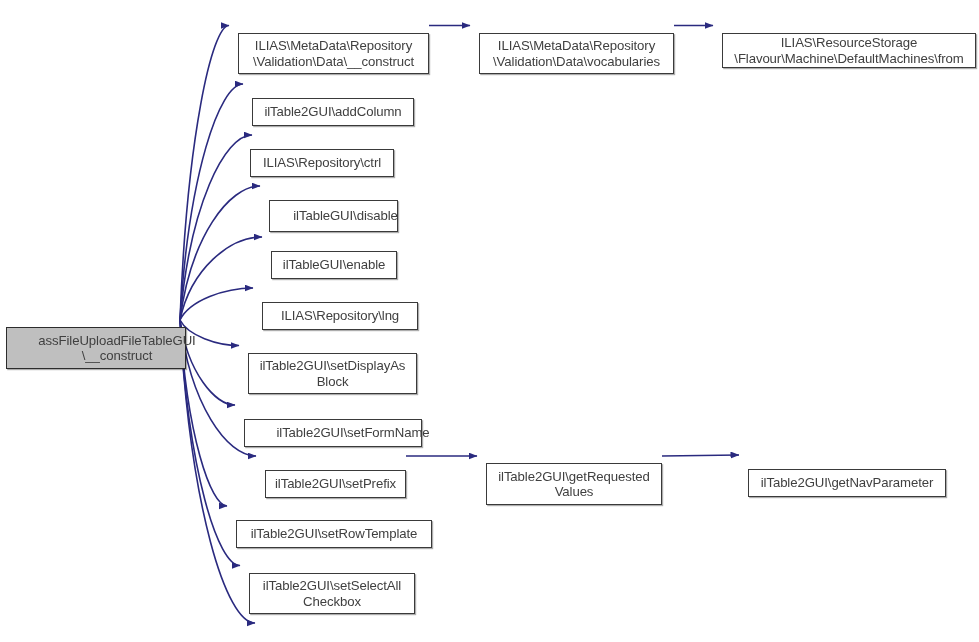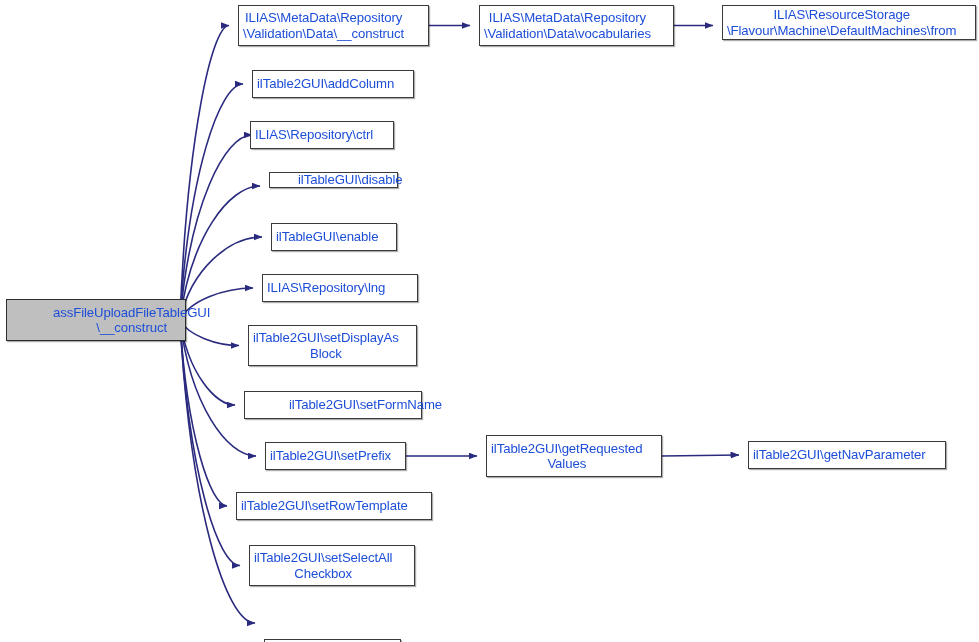--- a/index.html
+++ b/index.html
@@ -21,29 +21,31 @@
     top: 0;
     width: 979px;
     height: 642px;
     pointer-events: none;
   }
   .node {
     position: absolute;
     box-sizing: border-box;
     border: 1px solid #3a3a3a;
     background: #ffffff;
-    color: #1d4ed8;
+    color: #404040;
     font-size: 13.2px;
     line-height: 15.5px;
     display: flex;
     align-items: center;
+    justify-content: center;
     text-align: center;
     white-space: pre-line;
     letter-spacing: -0.1px;
     box-shadow: 1.2px 1.2px 0 rgba(0,0,0,0.32);
+    margin-top: 28px;
   }
   .node.current {
     background: #bfbfbf;
     border: 1px solid #2c2c2c;
   }
   .node-label {
     display: block;
     padding: 0 4px;
   }
 </style>
@@ -82,21 +84,21 @@
       <div class="node current" style="left: 6px; top: 299px; width: 180px; height: 42px; padding-left: 42px;"><span class="node-label">assFileUploadFileTableGUI
 \__construct</span></div>
       <div class="node" style="left: 238px; top: 5px; width: 191px; height: 41px;"><span class="node-label">ILIAS\MetaData\Repository
 \Validation\Data\__construct</span></div>
       <div class="node" style="left: 479px; top: 5px; width: 195px; height: 41px;"><span class="node-label">ILIAS\MetaData\Repository
 \Validation\Data\vocabularies</span></div>
       <div class="node" style="left: 722px; top: 5px; width: 254px; height: 35px;"><span class="node-label">ILIAS\ResourceStorage
 \Flavour\Machine\DefaultMachines\from</span></div>
       <div class="node" style="left: 252px; top: 70px; width: 162px; height: 28px;"><span class="node-label">ilTable2GUI\addColumn</span></div>
       <div class="node" style="left: 250px; top: 121px; width: 144px; height: 28px;"><span class="node-label">ILIAS\Repository\ctrl</span></div>
-      <div class="node" style="left: 269px; top: 172px; width: 129px; height: 16px; padding-left: 24px;"><span class="node-label">ilTableGUI\disable</span></div>
+      <div class="node" style="left: 269px; top: 172px; width: 129px; height: 32px; padding-left: 24px;"><span class="node-label">ilTableGUI\disable</span></div>
       <div class="node" style="left: 271px; top: 223px; width: 126px; height: 28px;"><span class="node-label">ilTableGUI\enable</span></div>
       <div class="node" style="left: 262px; top: 274px; width: 156px; height: 28px;"><span class="node-label">ILIAS\Repository\lng</span></div>
       <div class="node" style="left: 248px; top: 325px; width: 169px; height: 41px;"><span class="node-label">ilTable2GUI\setDisplayAs
 Block</span></div>
       <div class="node" style="left: 244px; top: 391px; width: 178px; height: 28px; padding-left: 40px;"><span class="node-label">ilTable2GUI\setFormName</span></div>
       <div class="node" style="left: 265px; top: 442px; width: 141px; height: 28px;"><span class="node-label">ilTable2GUI\setPrefix</span></div>
       <div class="node" style="left: 486px; top: 435px; width: 176px; height: 42px;"><span class="node-label">ilTable2GUI\getRequested
 Values</span></div>
       <div class="node" style="left: 748px; top: 441px; width: 198px; height: 28px;"><span class="node-label">ilTable2GUI\getNavParameter</span></div>
       <div class="node" style="left: 236px; top: 492px; width: 196px; height: 28px;"><span class="node-label">ilTable2GUI\setRowTemplate</span></div>

